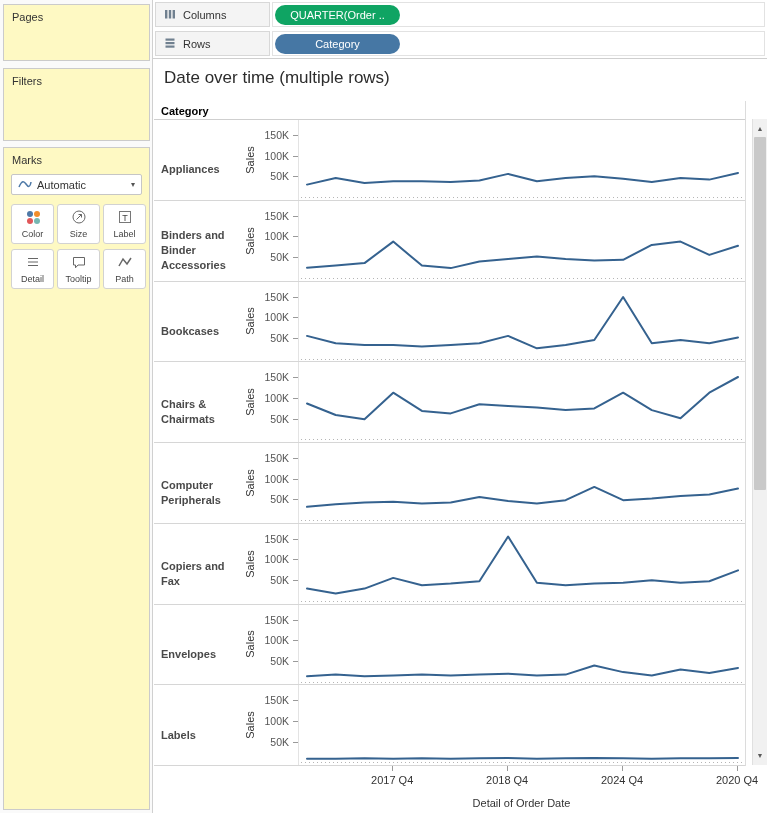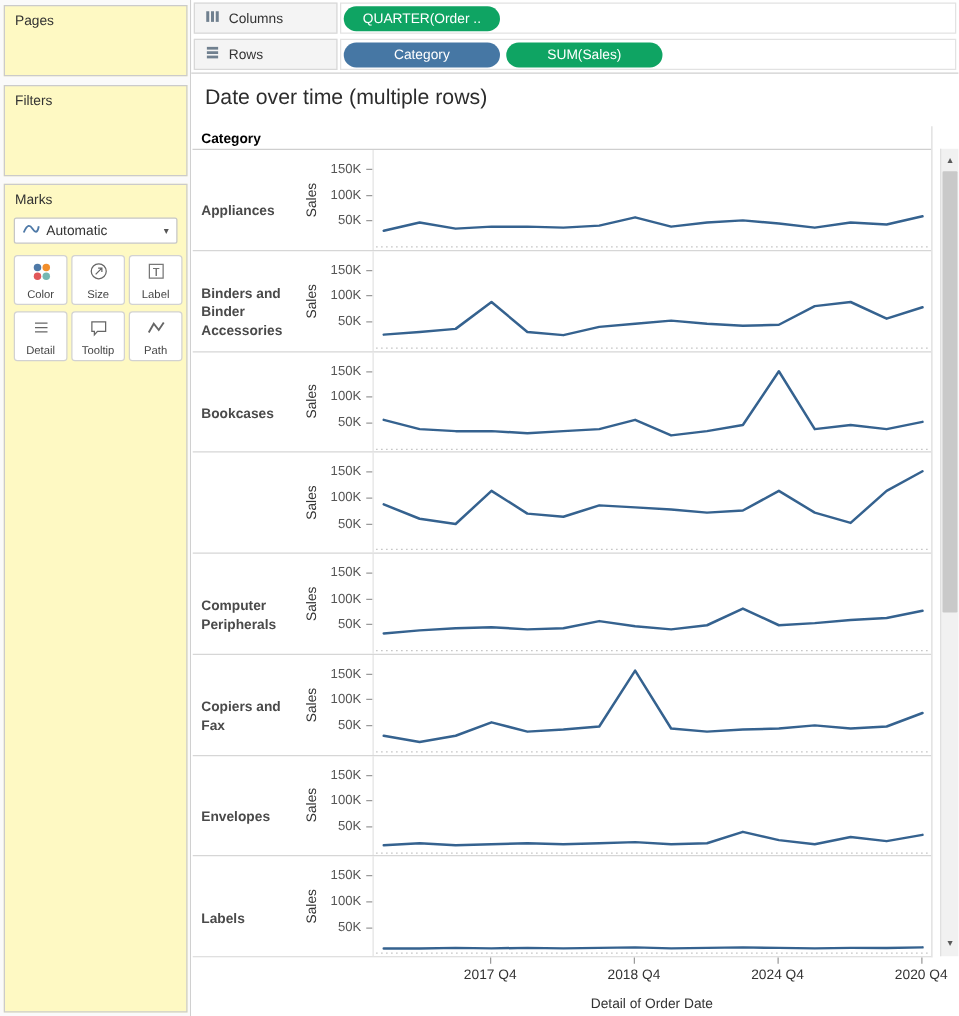--- a/index.html
+++ b/index.html
@@ -185,21 +185,20 @@
                 <rect x="1.5" y="1.5" width="9" height="2.2"></rect>
                 <rect x="1.5" y="5" width="9" height="2.2"></rect>
                 <rect x="1.5" y="8.5" width="9" height="2.2"></rect>
               </g>
             </svg>
         </span>
         <span>Rows</span>
       </div>
       <div class="shelf-body">
         <div class="pill" style="background:#4677A4;">Category</div>
-        <div class="pill" style="background:#0FA463;">SUM(Sales)</div>
       </div>
     </div>
 
     <div class="view">
       <div class="view-title">Date over time (multiple rows)</div>
       <div class="cat-header">Category</div>
       <div class="header-sep"></div>
       <div class="plot-right-border"></div>
 
       <div id="chart-rows">
@@ -251,20 +250,21 @@
               <i class="ytickmark" style="top: 56.3333px;"></i>
             </div>
             <div class="row-plot">
               <svg width="447" height="80">
                 <line x1="2" x2="443" y1="77.5" y2="77.5" stroke="#b5b5b5" stroke-dasharray="1,3"></line>
                 <polyline points="8.0,53.9 36.7,61.3 65.5,62.9 94.2,62.9 122.9,64.6 151.7,62.9 180.4,61.3 209.1,53.9 237.9,66.3 266.6,62.9 295.3,58.0 324.1,15.0 352.8,61.3 381.5,58.0 410.3,61.3 439.0,55.5" fill="none" stroke="#35628F" stroke-width="2" stroke-linejoin="round" stroke-linecap="round"></polyline>
               </svg>
             </div>
           </div>
           <div class="chart-row">
+            <div class="row-label">Chairs &amp; Chairmats</div>
             <div class="row-axis">
               <span class="ylabel">Sales</span>
               <span class="ytick" style="top: 9px;">150K</span>
               <i class="ytickmark" style="top: 15px;"></i>
               <span class="ytick" style="top: 29.6667px;">100K</span>
               <i class="ytickmark" style="top: 35.6667px;"></i>
               <span class="ytick" style="top: 50.3333px;">50K</span>
               <i class="ytickmark" style="top: 56.3333px;"></i>
             </div>
             <div class="row-plot">

